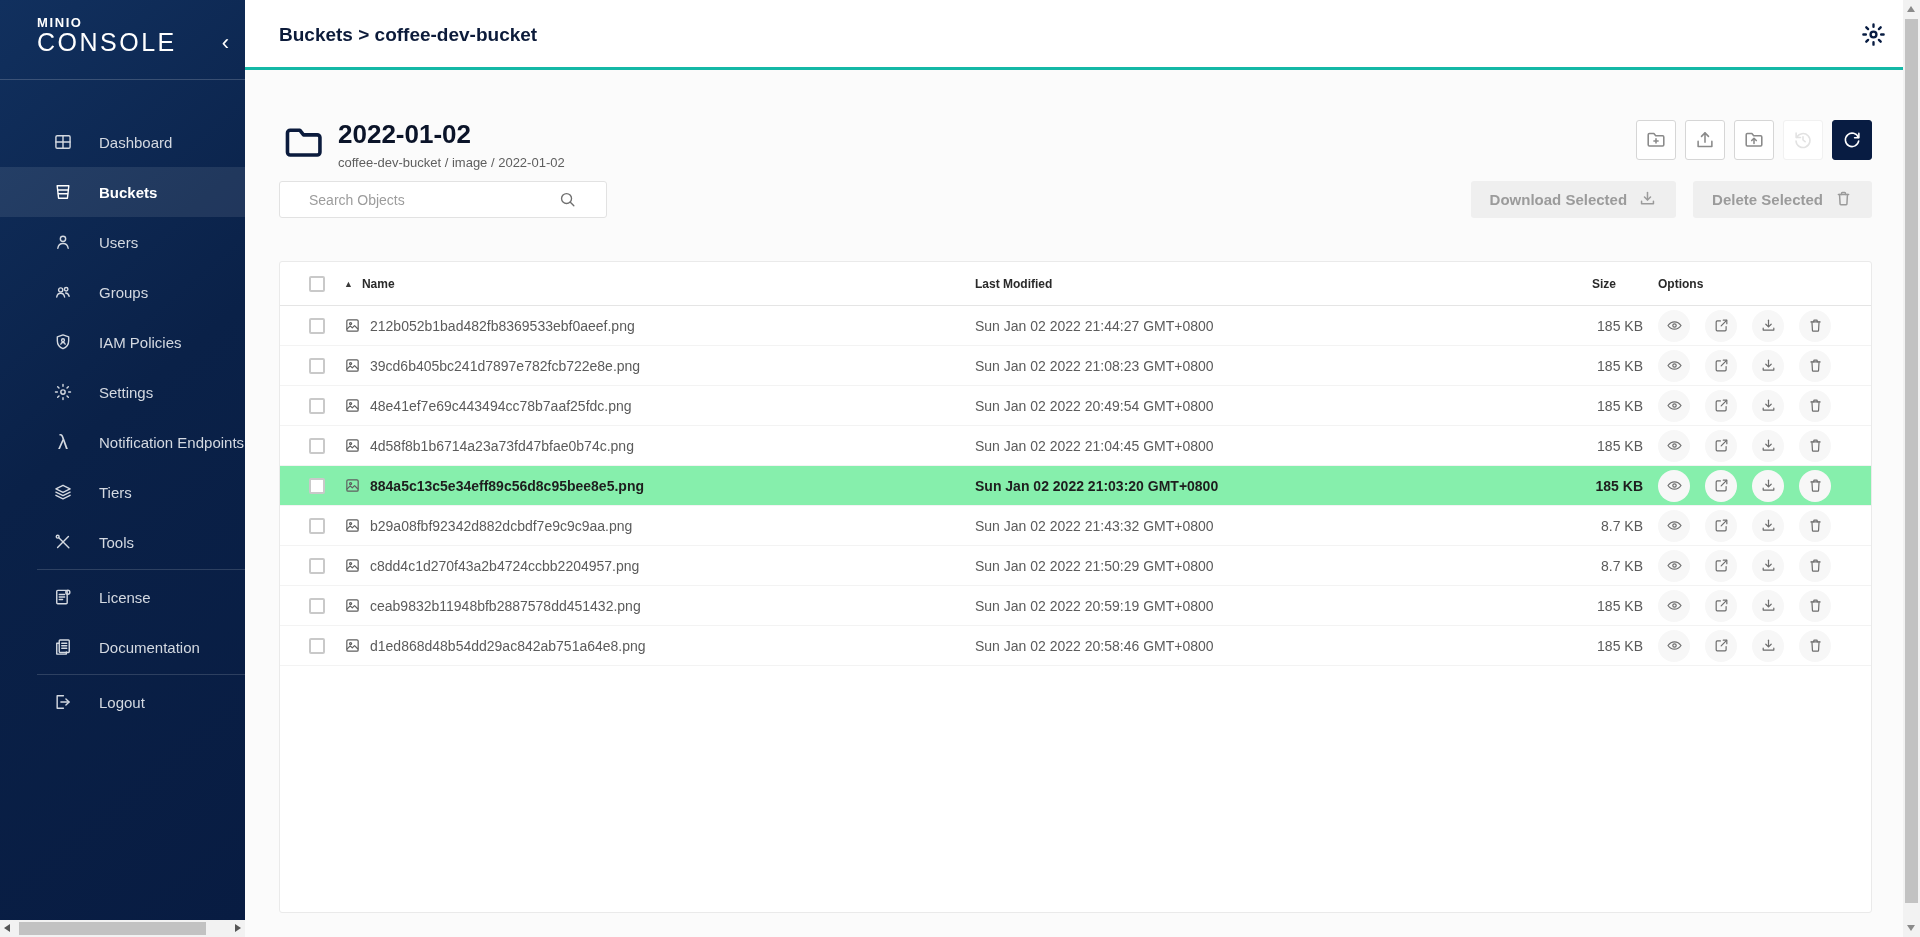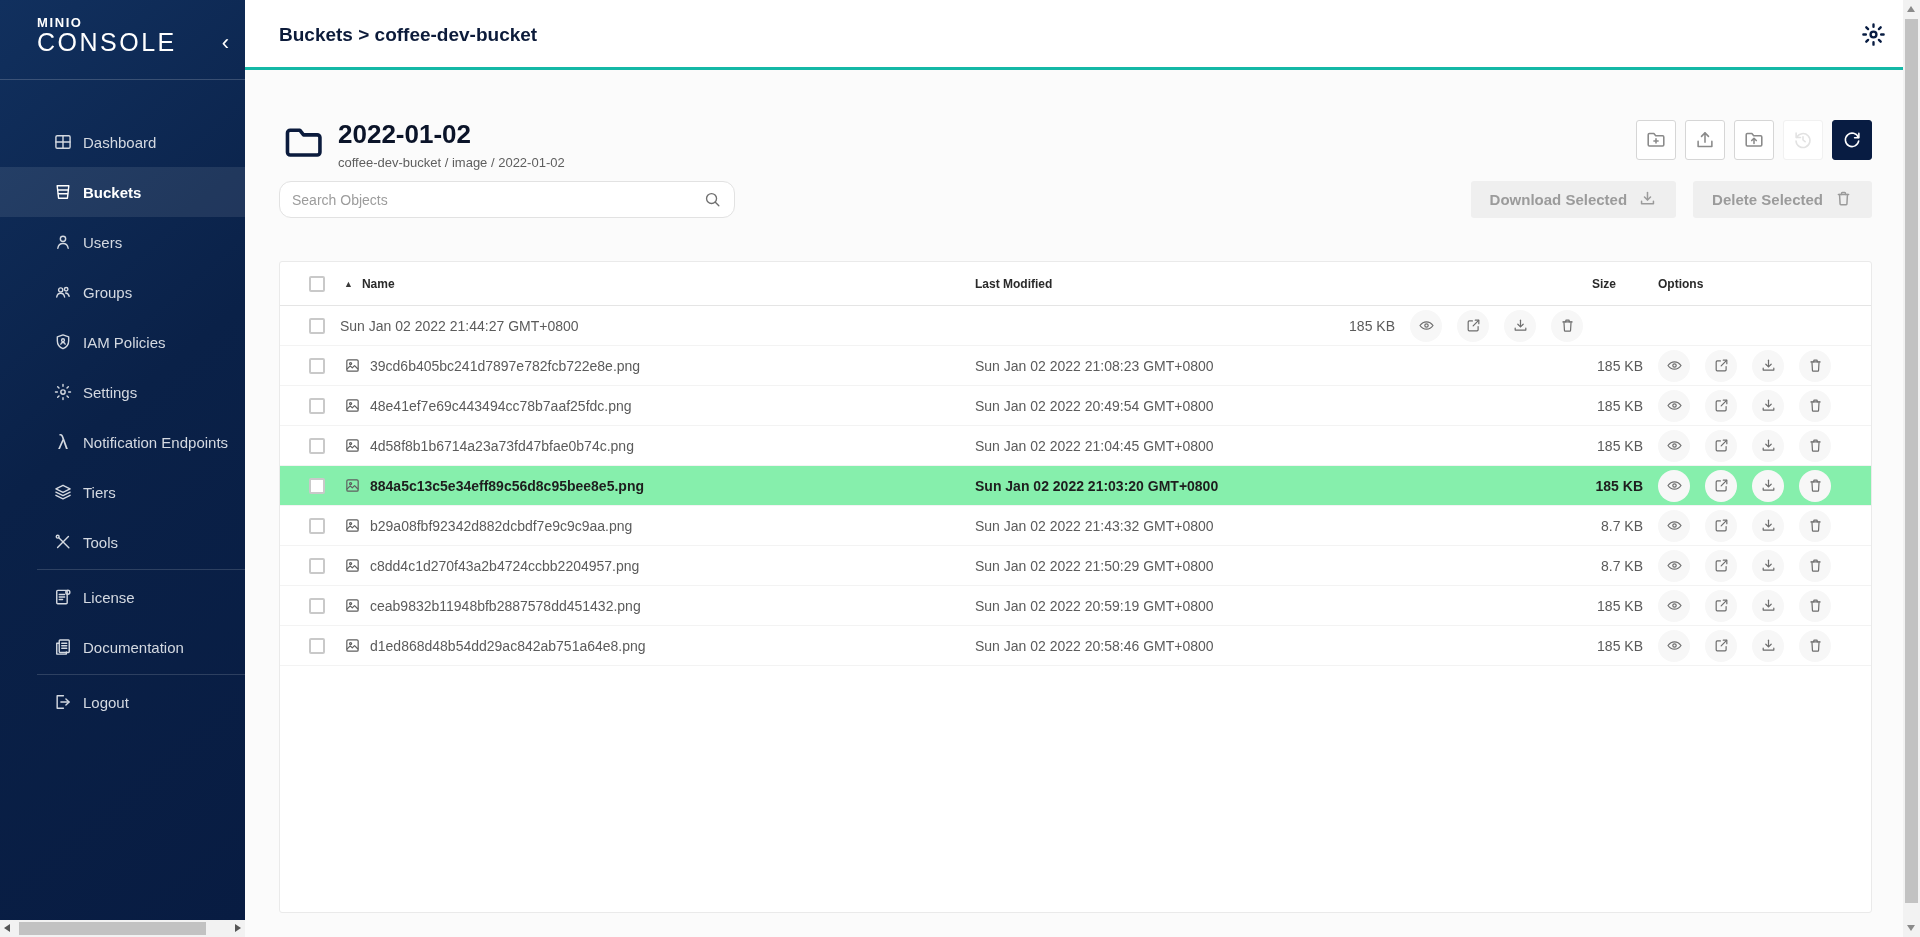--- a/index.html
+++ b/index.html
@@ -7,21 +7,21 @@
   body { font-family:"Liberation Sans", sans-serif; background:#FBFBFB; position:relative; color:#333; }
 
   
   .sidebar { position:absolute; left:0; top:0; width:245px; height:920px; z-index:2;
              background:linear-gradient(140deg,#11305E 0%,#0A2148 45%,#081C42 100%); color:#DDE1E8; }
   .logo { height:80px; border-bottom:1px solid rgba(255,255,255,.18); padding:15px 0 4px 37px; position:relative; }
   .logo-top { font-size:13px; font-weight:700; letter-spacing:1.6px; color:#fff; }
   .logo-bottom { font-size:25px; font-weight:300; letter-spacing:2.5px; color:#fff; margin-top:-2px; }
   .collapse { position:absolute; right:16px; top:32px; font-size:22px; color:#fff; cursor:pointer; line-height:1; background:none; border:none; }
   .menu { padding-top:37px; }
-  .menu-item { height:50px; display:flex; align-items:center; padding-left:53px; gap:10px;
+  .menu-item { height:50px; display:flex; align-items:center; padding-left:53px; gap:26px;
                font-size:15px; color:#D4D9E1; cursor:pointer; }
   .menu-item.active { background:rgba(255,255,255,.09); font-weight:700; color:#fff; }
   .mi-icon { width:20px; height:20px; display:flex; align-items:center; justify-content:center; flex:0 0 20px; }
   .lambda { width:20px; flex:0 0 20px; font-size:20px; text-align:center; line-height:1; }
   .menu-divider { height:1px; background:rgba(255,255,255,.15); margin:2px 0 2px 37px; }
 
   
   .topbar { position:absolute; left:245px; right:0; top:0; height:70px; background:#fff;
             border-bottom:3px solid #14b8a6; z-index:1; }
   .breadcrumb { position:absolute; left:34px; top:0; line-height:69px; font-size:19px; font-weight:700; color:#0C1B3A; }
@@ -34,22 +34,22 @@
   .folder-ic { color:#0B1B3D; margin-top:2px; }
   .page-title { font-size:26px; font-weight:700; color:#0B1429; line-height:1.2; }
   .page-path { font-size:13px; color:#5E5E5E; margin-top:5px; }
 
   .toolbar { position:absolute; right:48px; top:49px; display:flex; gap:9px; }
   .tb-btn { width:40px; height:40px; border:1px solid #D6D6D6; border-radius:3px; background:#fff;
             display:flex; align-items:center; justify-content:center; color:#8A8A8A; cursor:pointer; }
   .tb-btn.disabled { border-color:#F1F1F1; color:#E2E2E2; }
   .tb-btn.primary { background:#081C42; border-color:#081C42; color:#fff; }
 
-  .search-box { position:absolute; left:34px; top:110px; width:456px; height:37px; background:#fff;
-                border:1px solid #E2E2E2; border-radius:12px; display:flex; align-items:center; padding:0 12px; }
+  .search-box { position:absolute; left:34px; top:110px; width:328px; height:37px; background:#fff;
+                border:1px solid #E2E2E2; border-radius:3px; display:flex; align-items:center; padding:0 29px; }
   .search-box input { flex:1; border:none; outline:none; font-size:14px; color:#333; font-family:"Liberation Sans",sans-serif; }
   .search-box input::placeholder { color:#9C9C9C; }
   .search-ic { color:#6F6F6F; display:flex; }
 
   .sel-buttons { position:absolute; right:48px; top:110px; display:flex; gap:17px; }
   .sel-btn { height:37px; padding:0 19px; background:#EFEFEF; border:none; border-radius:3px; color:#9B9B9B;
              font-size:15px; font-weight:700; display:flex; align-items:center; gap:11px; cursor:default;
              font-family:"Liberation Sans",sans-serif; }
 
   
@@ -325,20 +325,30 @@
       </div>
       <div class="col-modified hlabel">Last Modified</div>
       <div class="col-size hlabel">Size</div>
       <div class="col-options hlabel">Options</div>
     </div>
     <div id="rows">
         <div class="trow">
           <div class="col-check">
             <span class="checkbox"></span>
           </div>
+          <div class="col-name">
+            <span class="file-icon">
+              <svg viewBox="0 0 24 24" width="17" height="17" fill="none" stroke="currentColor" stroke-width="1.7" stroke-linecap="round" stroke-linejoin="round">
+                <rect x="4" y="4" width="16" height="16" rx="1.8"></rect>
+                <circle cx="9.3" cy="9.3" r="1.5"></circle>
+                <path d="M4.5 16.8l4.3-4.3 2.9 2.9 3.2-3.2 4.4 4.4"></path>
+              </svg>
+            </span>
+            <span>212b052b1bad482fb8369533ebf0aeef.png</span>
+          </div>
           <div class="col-modified">Sun Jan 02 2022 21:44:27 GMT+0800</div>
           <div class="col-size">185 KB</div>
           <div class="col-options">
             <span class="opt-btn">
               <svg viewBox="0 0 24 24" width="17" height="17" fill="none" stroke="currentColor" stroke-width="1.7" stroke-linecap="round" stroke-linejoin="round">
                 <path d="M2.8 12S6.5 6.8 12 6.8 21.2 12 21.2 12 17.5 17.2 12 17.2 2.8 12 2.8 12z"></path>
                 <circle cx="12" cy="12" r="2.4"></circle>
               </svg>
             </span>
             <span class="opt-btn">

